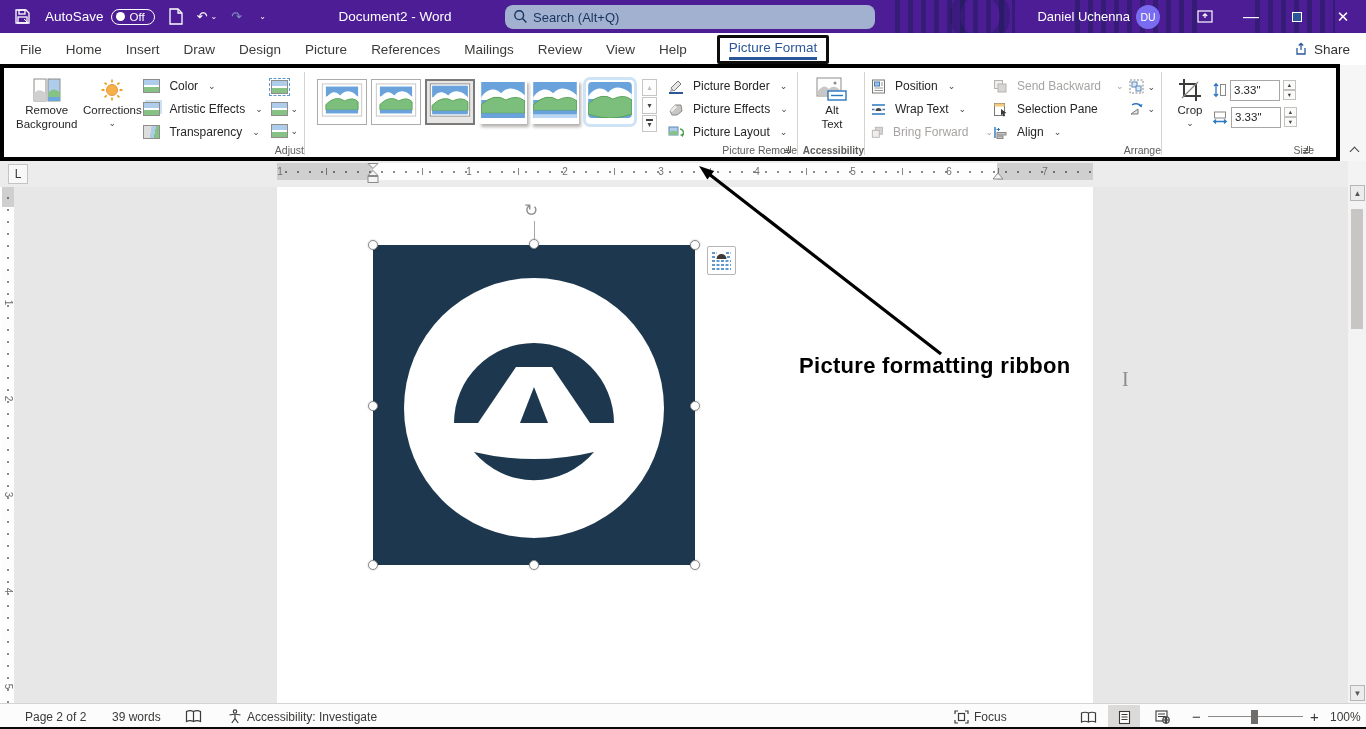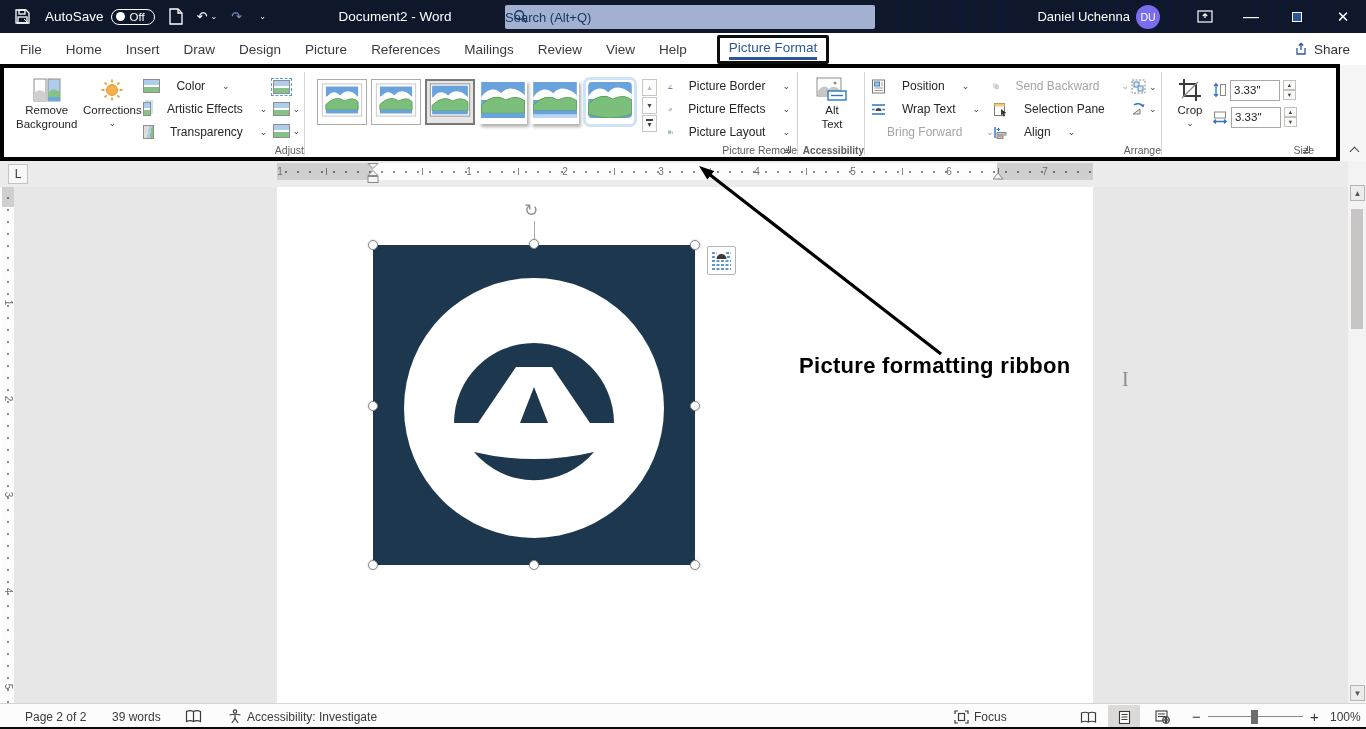--- a/index.html
+++ b/index.html
@@ -1,35 +1,35 @@
 <!DOCTYPE html>
 <html><head>
 <meta charset="utf-8">
 <style>
   * { box-sizing: border-box; margin:0; padding:0; }
   html,body { width:1366px; height:729px; overflow:hidden; }
   body { font-family:"Liberation Sans", sans-serif; }
   .app { position:relative; width:1366px; height:729px; background:#fff; overflow:hidden; }
 
   
-  .tb { position:absolute; top:0; left:0; width:1366px; height:33px; background:#0f172a; color:#fff; }
+  .tb { position:absolute; top:0; left:0; width:1366px; height:33px; background:#4c1d95; color:#fff; }
   .tb-deco { position:absolute; top:0; height:33px; background:repeating-linear-gradient(90deg, rgba(10,25,60,.35) 0 5px, transparent 5px 13px); }
   .tb-deco.d1 { left:895px; width:120px; }
   .tb-deco.d2 { left:1075px; width:130px; }
   .tb-deco.d3 { left:1255px; width:80px; }
   .tb-circle { position:absolute; top:-14px; left:950px; width:60px; height:60px; border:10px solid rgba(10,25,60,.25); border-radius:50%; }
   .tb-left { position:absolute; left:14px; top:0; height:33px; display:flex; align-items:center; gap:14px; }
   .qat-btn { display:flex; align-items:center; color:#fff; font-size:13px; }
   .autosave { display:flex; align-items:center; gap:7px; font-size:13.5px; }
   .as-pill { display:flex; align-items:center; gap:5px; border:1px solid #fff; border-radius:9px; padding:1px 9px 1px 4px; font-size:11.5px; }
   .as-dot { width:9px; height:9px; border-radius:50%; background:#fff; }
   .chev-s { font-size:8px; margin-left:3px; }
   .redo-dis { color:#7d93bd; }
   .tb-title { position:absolute; left:300px; top:0; width:190px; height:33px; display:flex; align-items:center; justify-content:center; font-size:13.5px; }
-  .searchbox { position:absolute; left:505px; top:5px; width:370px; height:24px; background:#a3b1d1; border-radius:2px; display:flex; align-items:center; gap:10px; color:#16345e; font-size:13px; }
+  .searchbox { position:absolute; left:505px; top:5px; width:370px; height:24px; background:#a3b1d1; border-radius:8px; display:flex; align-items:center; gap:10px; padding-left:28px; color:#16345e; font-size:13px; }
   .searchbox input { border:none; background:transparent; outline:none; color:#16345e; font-size:13px; width:280px; font-family:"Liberation Sans",sans-serif; }
   .searchbox input::placeholder { color:#16345e; opacity:1; }
   .tb-right { position:absolute; right:0; top:0; height:33px; display:flex; align-items:center; }
   .username { font-size:13px; margin-right:6px; }
   .avatar { width:24px; height:24px; border-radius:50%; background:#7a6cf0; color:#fff; display:flex; align-items:center; justify-content:center; font-size:10.5px; margin-right:22px; }
   .winbtn { width:46px; height:33px; display:flex; align-items:center; justify-content:center; color:#fff; }
   .restore-ico { position:relative; width:10px; height:10px; }
   .restore-ico::before { content:""; position:absolute; right:0; top:0; width:8px; height:8px; border:1px solid #fff; }
   .restore-ico::after { content:""; position:absolute; left:0; bottom:0; width:8px; height:8px; border:1px solid #fff; background:#2b579a; }
 
@@ -45,21 +45,21 @@
   .ribbon-row { position:absolute; top:65px; left:0; width:1366px; height:96px; background:#f6f6f6; }
   .ribbon-box { position:absolute; left:0; top:-1px; width:1340px; height:97px; background:#fff; border:4px solid #000; display:flex; align-items:stretch; padding:2px 0 0 2px; }
   .collapse-chev { position:absolute; right:7px; bottom:6px; width:9px; height:9px; }
   .collapse-chev::before { content:""; position:absolute; left:1px; top:2px; width:6px; height:6px; border-left:1.5px solid #444; border-top:1.5px solid #444; transform:rotate(45deg); }
   .grp { position:relative; display:flex; align-items:flex-start; padding:3px 4px 14px 6px; }
   .grp-label { position:absolute; bottom:1px; left:0; width:100%; text-align:right; font-size:10.5px; color:#605e5c; white-space:nowrap; }
   .gsep { width:1px; background:#d5d3d1; margin:2px 0; }
   .bigbtn { display:flex; flex-direction:column; align-items:center; justify-content:flex-start; font-size:11.5px; color:#262626; text-align:center; line-height:1.18; padding:3px 4px; }
   .bigbtn .ico { height:28px; display:flex; align-items:center; }
   .menu-col { display:flex; flex-direction:column; justify-content:flex-start; gap:1px; padding-top:2px; }
-  .mrow { display:flex; align-items:center; gap:16px; height:22px; font-size:12px; color:#262626; white-space:nowrap; }
+  .mrow { display:flex; align-items:center; gap:9px; height:22px; font-size:12px; color:#262626; white-space:nowrap; }
   .mrow .chev { font-size:9px; color:#444; margin-left:1px; }
   .mrow.gray, .mrow.gray .chev { color:#a6a4a2; }
   .smallico-col { display:flex; flex-direction:column; gap:3px; padding:4px 2px 0 6px; }
   .sicon-row { display:flex; align-items:center; gap:2px; height:19px; }
   .pici { width:17px; height:14px; border:1px solid #8f8d8b; background:linear-gradient(to bottom,#aecdea 0 45%,#fdfdfd 45% 60%,#86c286 60% 100%); }
   .pici.fx { box-shadow:2px -2px 0 #cfe0f0; }
   .chev2 { font-size:9px; color:#444; }
   
   .gallery { display:flex; align-items:center; gap:4px; padding:6px 4px 0 6px; }
   .thumb { background:#fff; }

